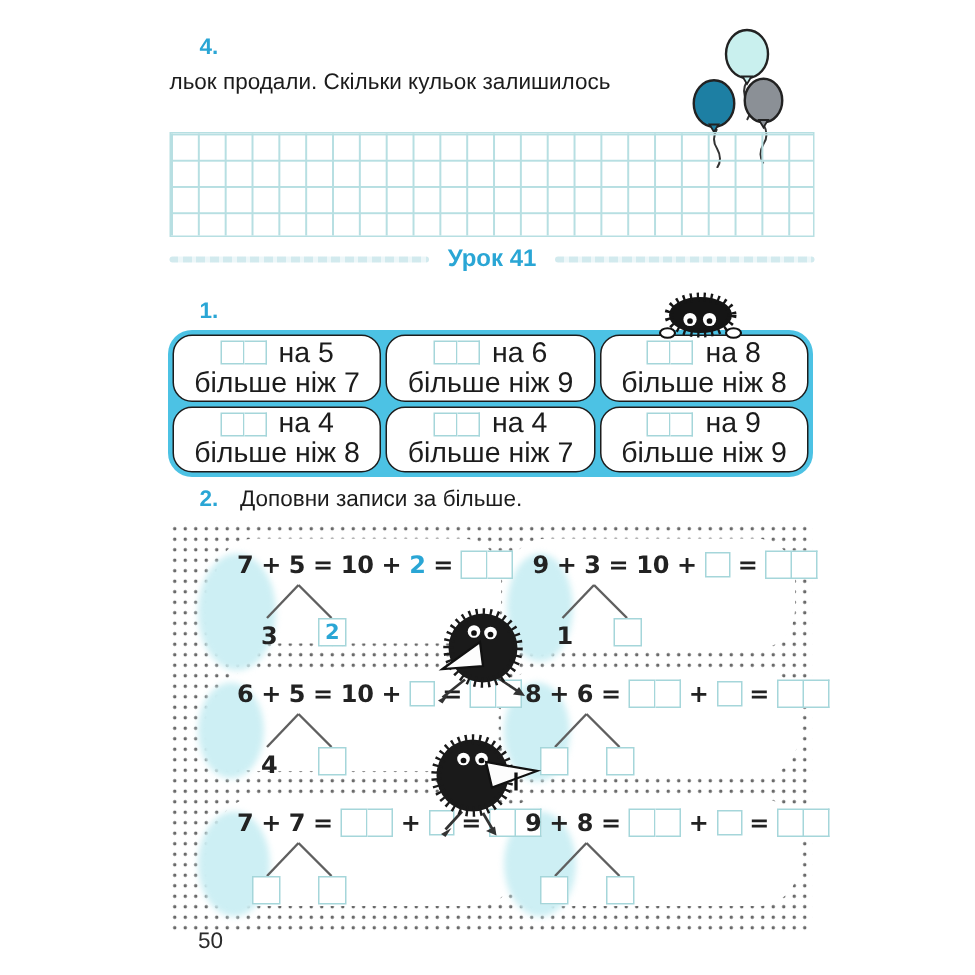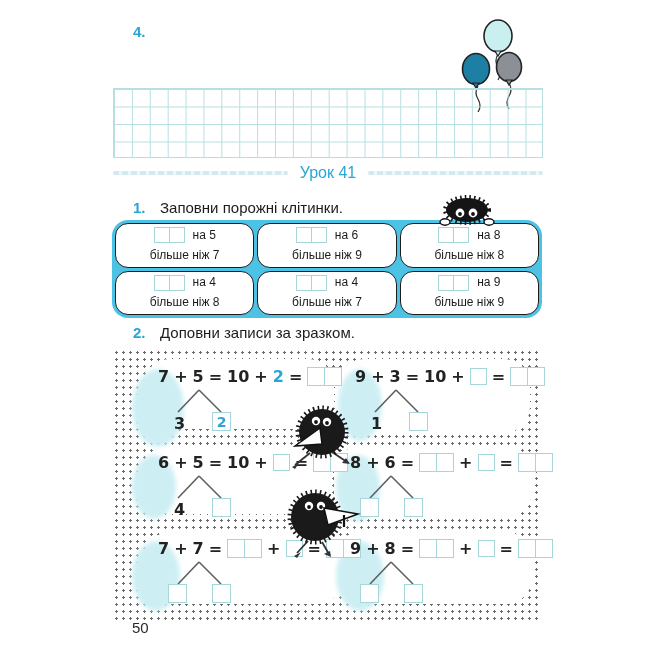--- a/index.html
+++ b/index.html
@@ -17,29 +17,29 @@
   .grid{position:absolute;left:113px;top:88px;width:430px;height:70px;
         background-image:linear-gradient(to right,#b7dfe2 1px,transparent 1px),
                          linear-gradient(to bottom,#b7dfe2 1px,transparent 1px);
         background-size:17.9px 17.5px;border:1px solid #b7dfe2;box-sizing:border-box;}
 
   
   .divider{position:absolute;left:113px;top:164px;width:430px;height:18px;
            display:flex;align-items:center;gap:12px;}
   .wavy{flex:1;height:4px;border-radius:3px;
         background:repeating-linear-gradient(90deg,#d2eaee 0 6px,#edf7f9 6px 9px);}
-  .lesson{color:#2aa6d5;font-weight:400;font-size:16px;white-space:nowrap;}
+  .lesson{color:#2aa6d5;font-weight:700;font-size:16px;white-space:nowrap;}
 
   
   .band{position:absolute;left:112px;top:220px;width:430px;height:98px;background:#4cc2e4;
         border-radius:16px;display:grid;grid-template-columns:repeat(3,1fr);
         gap:3px;padding:3px;box-sizing:border-box;}
   .card{background:#fff;border:1.6px solid #1c1c1c;border-radius:13px;display:flex;
         flex-direction:column;align-items:center;justify-content:center;gap:1px;
-        font-size:12px;line-height:19px;}
+        font-size:19px;line-height:19px;}
   .card .r1{display:flex;align-items:center;gap:8px;}
   .cbox{display:inline-flex;}
   .cbox i{width:14px;height:14px;border:1.4px solid #a5d6da;background:#fff;}
   .cbox i+i{border-left:none;}
 
   
   .monster{position:absolute;left:438px;top:192px;z-index:5;}
 
   
   .balloons{position:absolute;left:460px;top:16px;}
@@ -77,20 +77,21 @@
 </style>
 </head>
 <body>
 
 <div class="page">
 
   <div class="p4">
     <div class="l1">
       <span class="num">4.</span>
     </div>
+    <div>льок продали. Скільки кульок залишилось</div>
   </div>
 
   <svg class="balloons" width="74" height="96" viewBox="0 0 74 96">
     <path d="M38,38 q-4,7 0,13 q4,7 0,13" fill="none" stroke="#333" stroke-width="1.3"></path>
     <path d="M18,70 q-4,7 0,13 q4,7 0,13" fill="none" stroke="#333" stroke-width="1.3"></path>
     <path d="M49,67 q4,7 0,13 q-4,7 0,13" fill="none" stroke="#333" stroke-width="1.3"></path>
     <ellipse cx="38" cy="20" rx="14" ry="16" fill="#c9f0ee" stroke="#222" stroke-width="1.6"></ellipse>
     <polygon points="35,35 41,35 38,40" fill="#c9f0ee" stroke="#222" stroke-width="1.2"></polygon>
     <ellipse cx="16" cy="53" rx="13.5" ry="15.5" fill="#1d7fa3" stroke="#222" stroke-width="1.6"></ellipse>
     <polygon points="13,67 19,67 16,72" fill="#1d7fa3" stroke="#222" stroke-width="1.2"></polygon>
@@ -101,21 +102,20 @@
   <div class="grid"></div>
 
   <div class="divider">
     <span class="wavy"></span>
     <span class="lesson">Урок 41</span>
     <span class="wavy"></span>
   </div>
 
   <div class="phead" style="left:113px;top:199px;">
     <span class="num" style="padding-left:20px;">1.</span>
-    <span>Заповни порожні клітинки.</span>
   </div>
 
   <svg class="monster" width="60" height="36" viewBox="0 0 60 36">
     <ellipse cx="29" cy="18" rx="21" ry="12" fill="#151515" stroke="#151515" stroke-width="6" stroke-dasharray="1.5 3"></ellipse>
     <circle cx="22" cy="21" r="4.4" fill="#fff"></circle>
       <circle cx="22" cy="22" r="1.9" fill="#111"></circle>
     <circle cx="35" cy="21" r="4.4" fill="#fff"></circle>
       <circle cx="35" cy="22" r="1.9" fill="#111"></circle>
     <ellipse cx="7" cy="30" rx="5" ry="3.2" fill="#fff" stroke="#111" stroke-width="1.4"></ellipse>
     <ellipse cx="51" cy="30" rx="5" ry="3.2" fill="#fff" stroke="#111" stroke-width="1.4"></ellipse>
@@ -179,21 +179,21 @@
             <i></i>
           </span>
         <span>на 9</span>
       </div>
       <div>більше ніж 9</div>
     </div>
   </div>
 
   <div class="phead" style="left:113px;top:324px;">
     <span class="num" style="padding-left:20px;">2.</span>
-    <span>Доповни записи за зразком.</span>
+    <span>Доповни записи за більше.</span>
   </div>
 
   <div class="dots">
 
     <div class="wb" style="left:32px;top:12px;width:190px;height:70px;"></div>
     <div class="wb" style="left:226px;top:12px;width:192px;height:74px;"></div>
     <div class="wb" style="left:32px;top:99px;width:186px;height:68px;"></div>
     <div class="wb" style="left:222px;top:99px;width:198px;height:72px;"></div>
     <div class="wb" style="left:32px;top:185px;width:200px;height:72px;"></div>
     <div class="wb" style="left:222px;top:185px;width:198px;height:72px;"></div>

